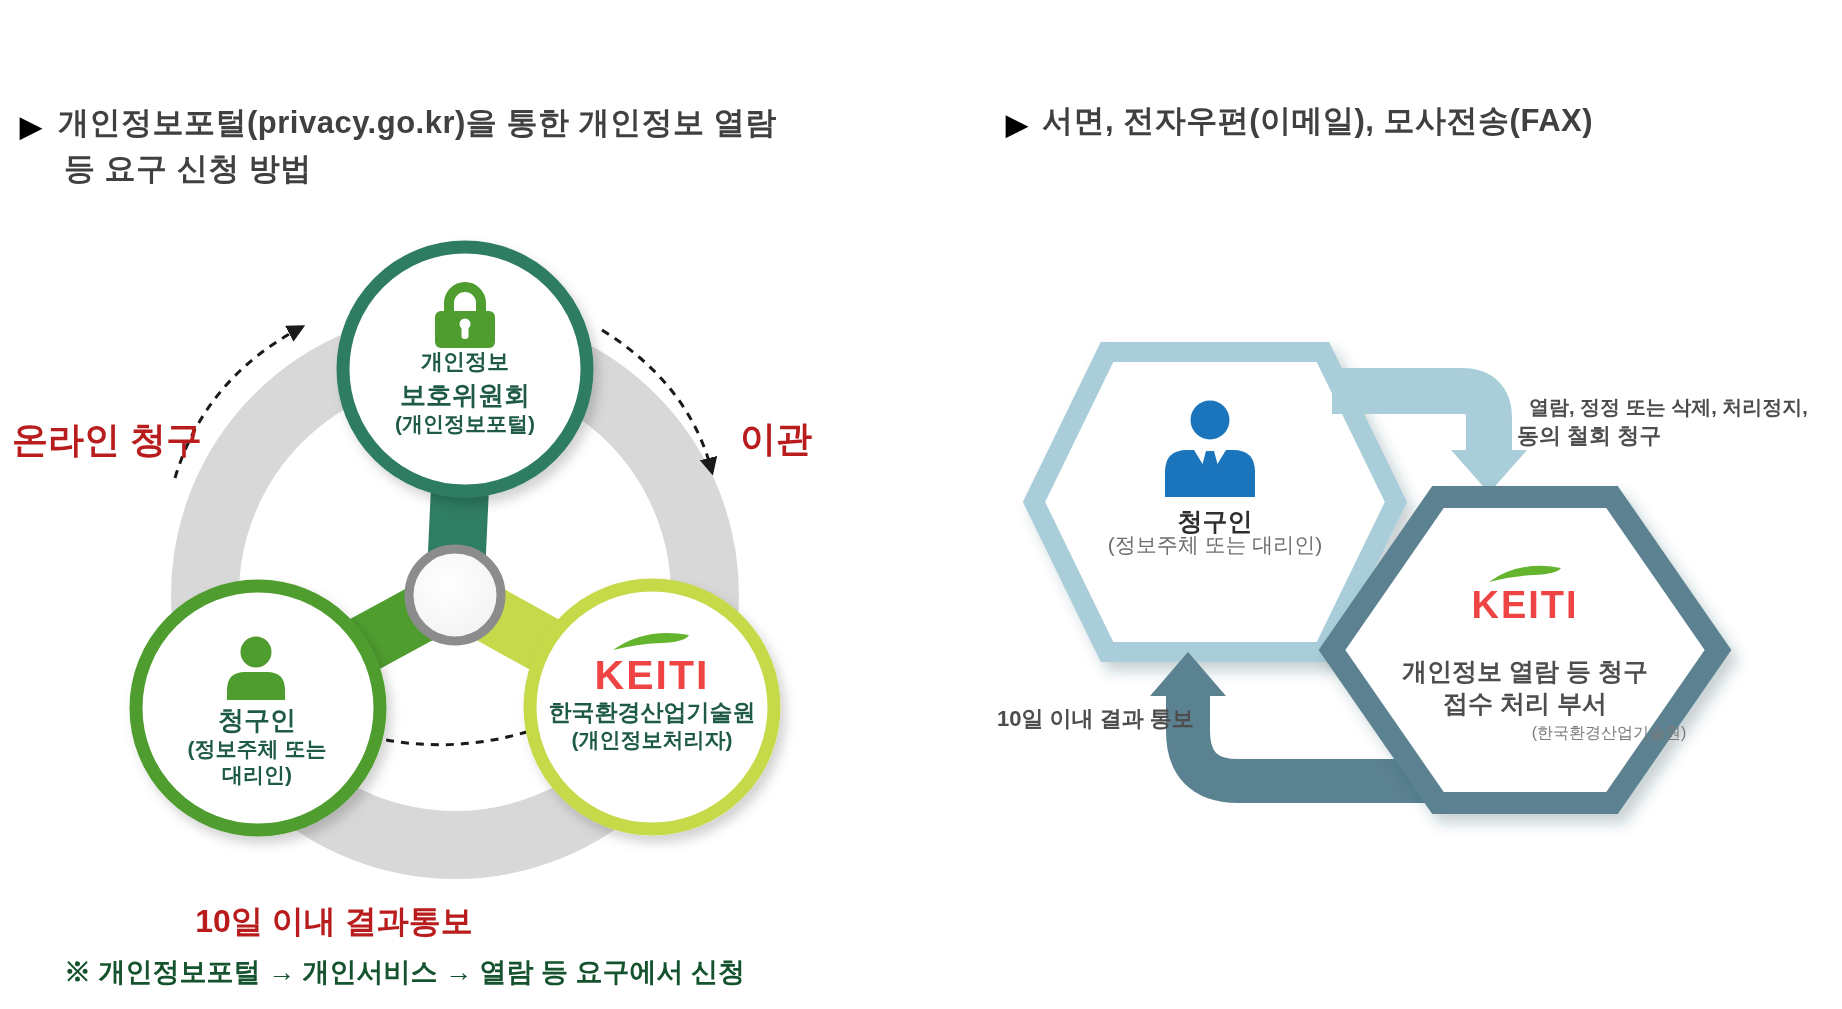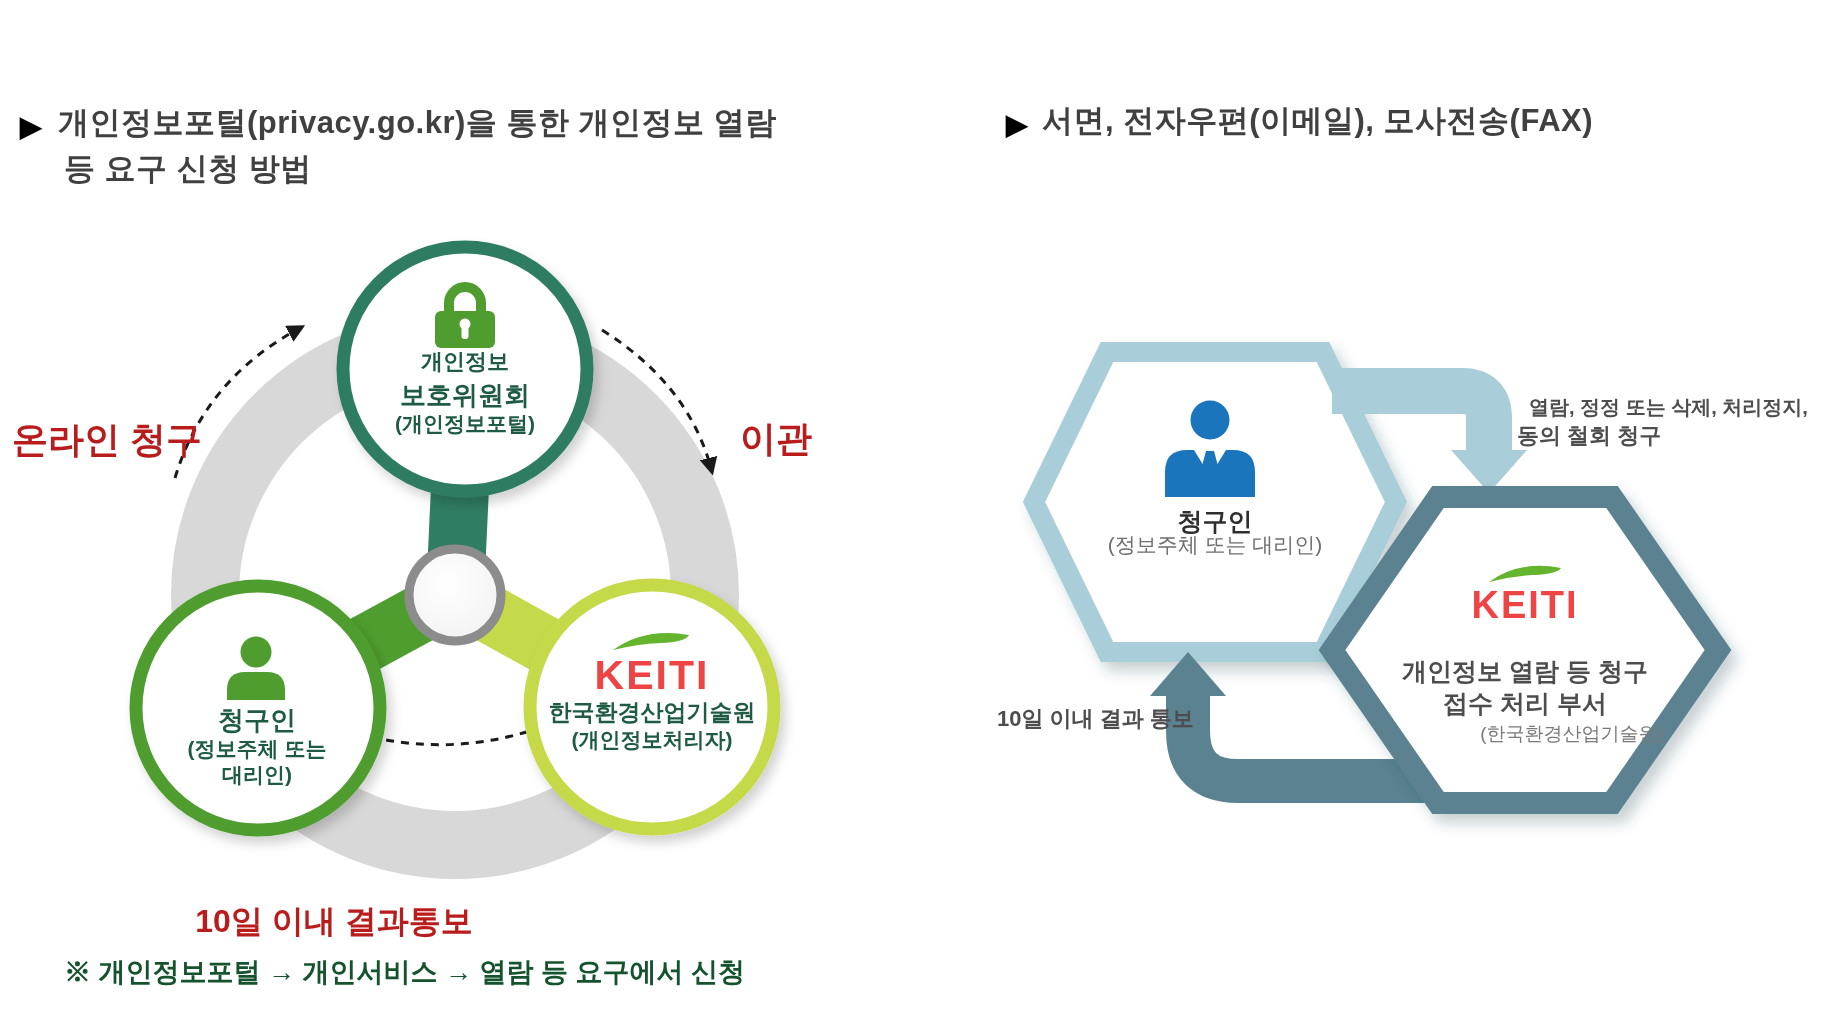--- a/index.html
+++ b/index.html
@@ -130,19 +130,19 @@
 
   <div class="t marker" style="left:1006px; top:110px;">▶</div>
   <div class="t title" style="left:1042px; top:104px;">서면, 전자우편(이메일), 모사전송(FAX)</div>
 
   <div class="t c darkb" style="left:1215px; top:508px; font-size:25px;">청구인</div>
   <div class="t c sub" style="left:1215px; top:513px; font-size:21px;margin-top:20px;">(정보주체 또는 대리인)</div>
 
   <div class="t c keiti-logo" style="left:1525px; top:585px; font-size:38px;">KEITI</div>
   <div class="t c grayb" style="left:1525px; top:658px; font-size:25px;">개인정보 열람 등 청구</div>
   <div class="t c grayb" style="left:1525px; top:690px; font-size:25px;">접수 처리 부서</div>
-  <div class="t c" style="left:1572px; top:724px; font-size:19px; color:#7A7A7A;">(한국환경산업기술원)</div>
+  <div class="t c" style="left:1609px; top:724px; font-size:16px; color:#7A7A7A;">(한국환경산업기술원)</div>
 
   <div class="t grayb" style="left:1517px; top:396px; font-size:20px;margin-left:12px;">열람, 정정 또는 삭제, 처리정지,</div>
   <div class="t grayb" style="left:1517px; top:424px; font-size:22px;">동의 철회 청구</div>
   <div class="t grayb" style="left:997px; top:707px; font-size:22px;">10일 이내 결과 통보</div>
 
 </div>
 
 </body></html>

